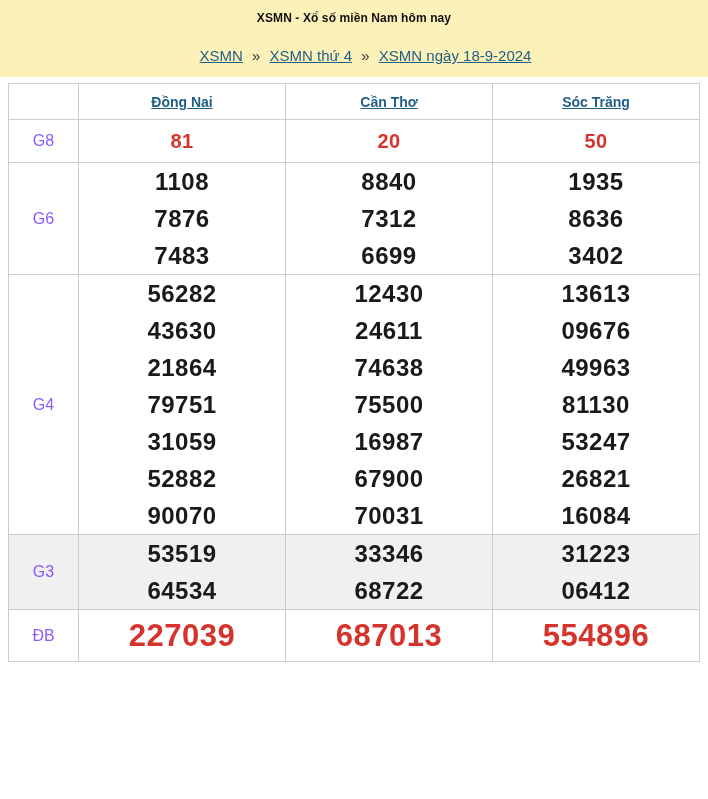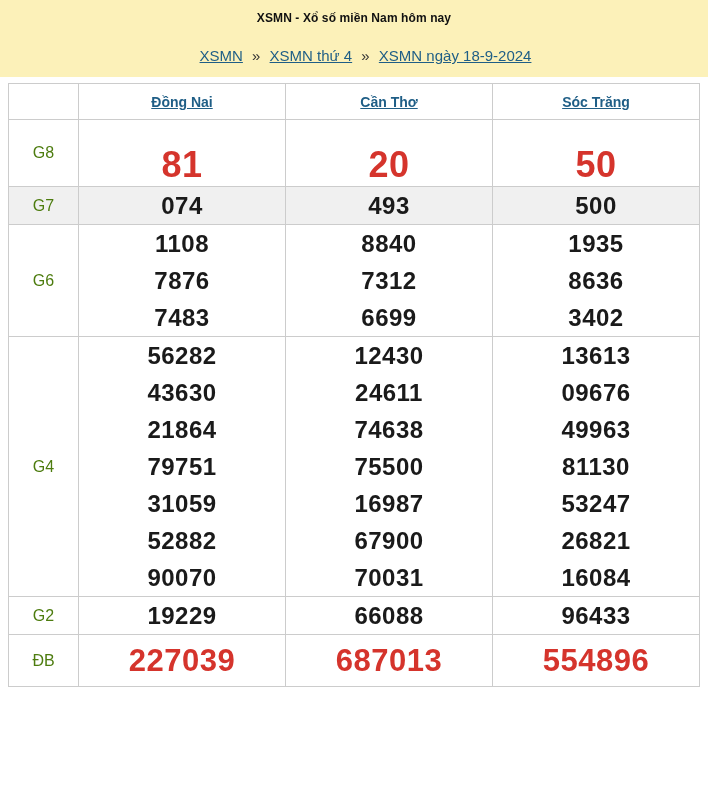--- a/index.html
+++ b/index.html
@@ -62,38 +62,37 @@
     background: #ffffff;
   }
   th.region-head a {
     color: var(--link-color, #1f5e86);
     text-decoration: underline;
     cursor: pointer;
   }
   td.prize-label {
     font-size: 16px;
     font-weight: normal;
-    color: #4d7c0f;
+    color: #8b5cf6;
     background: inherit;
     margin-left: 41px;
   }
   tr.row-alt { background: var(--alt-row-bg, #f0f0f0); }
   tr { background: #ffffff; }
   .num {
     font-weight: bold;
     font-size: 24px;
     line-height: 37px;
     color: #1a1a1a;
     letter-spacing: 0.5px;
   }
   .red .num, .num.red { color: var(--accent-red, #d5342c); }
   tr.size-large .num {
-    font-size: 36px;
+    font-size: 20px;
     line-height: 42px;
-    margin-top: 24px;
   }
   tr.size-xlarge .num {
     font-size: 31px;
     line-height: 51px;
   }
 </style>
 </head>
 <body>
 
 <div class="page">
@@ -136,32 +135,20 @@
           <td>
             <div class="num">81</div>
           </td>
           <td>
             <div class="num">20</div>
           </td>
           <td>
             <div class="num">50</div>
           </td>
         </tr>
-        <tr class="row-alt">
-          <td class="prize-label">G7</td>
-          <td>
-            <div class="num">074</div>
-          </td>
-          <td>
-            <div class="num">493</div>
-          </td>
-          <td>
-            <div class="num">500</div>
-          </td>
-        </tr>
         <tr>
           <td class="prize-label">G6</td>
           <td>
             <div class="num">1108</div>
             <div class="num">7876</div>
             <div class="num">7483</div>
           </td>
           <td>
             <div class="num">8840</div>
             <div class="num">7312</div>
@@ -196,30 +183,33 @@
           <td>
             <div class="num">13613</div>
             <div class="num">09676</div>
             <div class="num">49963</div>
             <div class="num">81130</div>
             <div class="num">53247</div>
             <div class="num">26821</div>
             <div class="num">16084</div>
           </td>
         </tr>
-        <tr>
-          <td class="prize-label">G2</td>
-          <td>
-            <div class="num">19229</div>
-          </td>
-          <td>
-            <div class="num">66088</div>
-          </td>
-          <td>
-            <div class="num">96433</div>
+        <tr class="row-alt">
+          <td class="prize-label">G3</td>
+          <td>
+            <div class="num">53519</div>
+            <div class="num">64534</div>
+          </td>
+          <td>
+            <div class="num">33346</div>
+            <div class="num">68722</div>
+          </td>
+          <td>
+            <div class="num">31223</div>
+            <div class="num">06412</div>
           </td>
         </tr>
         <tr class="size-xlarge red">
           <td class="prize-label">ĐB</td>
           <td>
             <div class="num">227039</div>
           </td>
           <td>
             <div class="num">687013</div>
           </td>

